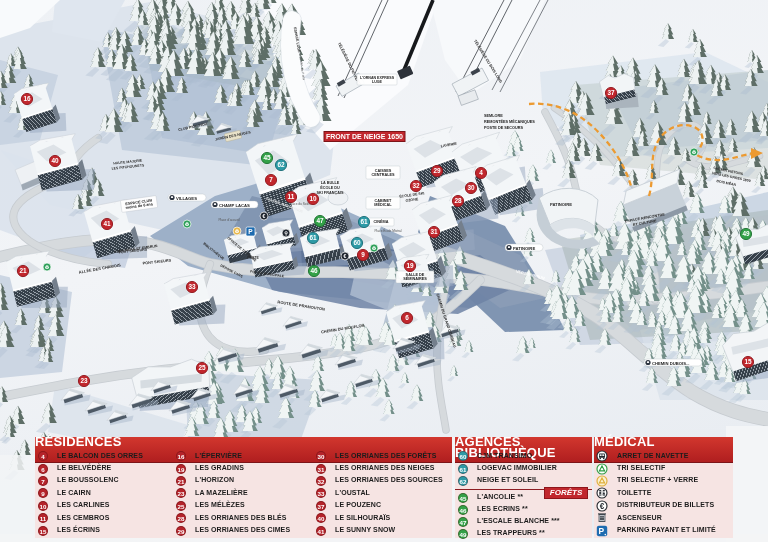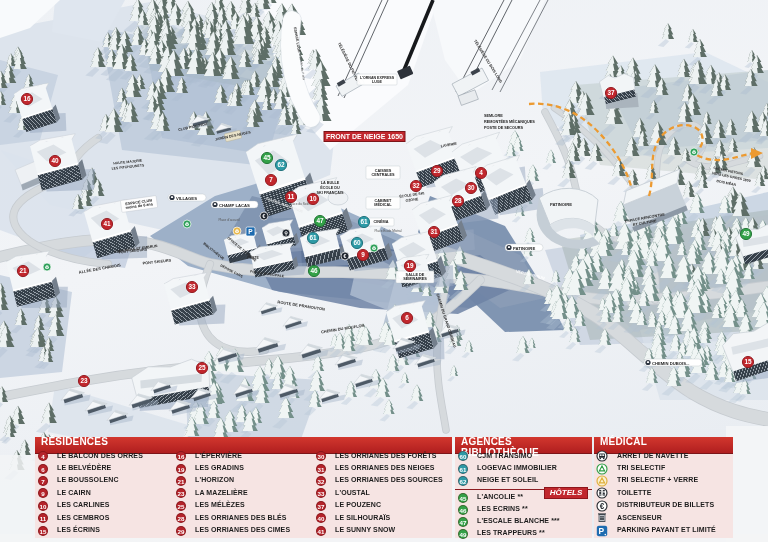--- a/index.html
+++ b/index.html
@@ -1,18 +1,18 @@
 <!DOCTYPE html>
 <html><head><meta charset="utf-8">
 <style>
 html,body{margin:0;padding:0;background:#fff}
 #wrap{position:relative;width:768px;height:542px;overflow:hidden;font-family:"Liberation Sans",sans-serif}
 #wrap svg.map{position:absolute;left:0;top:0}
 .panel{position:absolute;background:#f6e4e3}
-.bar{position:absolute;height:17px;background:linear-gradient(#d2372e,#b01e1f);border-bottom:1.6px solid #7c1418;color:#fff;font-size:10px;font-weight:bold;line-height:10.5px;padding-left:6px;box-sizing:border-box;letter-spacing:0.2px}
+.bar{position:absolute;height:26px;background:linear-gradient(#d2372e,#b01e1f);border-bottom:1.6px solid #7c1418;color:#fff;font-size:13px;font-weight:bold;line-height:10.5px;box-sizing:border-box;letter-spacing:0.2px}
 .num{position:absolute;width:10px;height:10px;border-radius:50%;color:#fff;font-size:6.2px;font-weight:bold;text-align:center;line-height:10.5px;border:0.5px solid rgba(60,0,0,0.35);box-sizing:border-box}
 .it{position:absolute;font-size:7px;font-weight:bold;color:#1c1c1c;white-space:nowrap;letter-spacing:0.1px}
 .hot{position:absolute;left:544px;top:486.5px;width:44px;height:12px;background:#c1272d;border:1px solid #8e151b;box-sizing:border-box;color:#fff;font-size:8px;font-weight:bold;font-style:italic;text-align:center;line-height:10.5px}
 .ic{position:absolute}
 </style></head>
 <body>
 <div id="wrap">
 <svg class="map" width="768" height="542" viewBox="0 0 768 542">
 <defs>
 <linearGradient id="snow" x1="0" y1="0" x2="0.3" y2="1">
@@ -1311,21 +1311,21 @@
     <div class="it" style="left:335px;top:526.12px">LE SUNNY SNOW</div>
     <div class="panel" style="left:455px;top:437px;width:137px;height:101px"></div>
     <div class="bar" style="left:455px;top:437px;width:137px">AGENCES BIBLIOTHÈQUE</div>
     <div class="num" style="left:458px;top:451.2px;background:#2d9aa6">60</div>
     <div class="it" style="left:477px;top:451.59999999999997px">CJM TRANSIMO</div>
     <div class="num" style="left:458px;top:463.62px;background:#2d9aa6">61</div>
     <div class="it" style="left:477px;top:464.02px">LOGEVAC IMMOBILIER</div>
     <div class="num" style="left:458px;top:476.03999999999996px;background:#2d9aa6">62</div>
     <div class="it" style="left:477px;top:476.43999999999994px">NEIGE ET SOLEIL</div>
     <div style="position:absolute;left:455px;top:488.5px;width:137px;height:1.6px;background:#8c1d22"></div>
-    <div class="hot">HÔTELS</div>
+    <div class="hot">FORÊTS</div>
     <div class="num" style="left:458px;top:492.8px;background:#33a148">45</div>
     <div class="it" style="left:477px;top:493.2px">L'ANCOLIE **</div>
     <div class="num" style="left:458px;top:505px;background:#33a148">46</div>
     <div class="it" style="left:477px;top:505.4px">LES ECRINS **</div>
     <div class="num" style="left:458px;top:516.8px;background:#33a148">47</div>
     <div class="it" style="left:477px;top:517.1999999999999px">L'ESCALE BLANCHE ***</div>
     <div class="num" style="left:458px;top:528.6px;background:#33a148">49</div>
     <div class="it" style="left:477px;top:529.0px">LES TRAPPEURS **</div>
     <div class="panel" style="left:594px;top:437px;width:139px;height:101px"></div>
     <div class="bar" style="left:594px;top:437px;width:139px">MÉDICAL</div>

